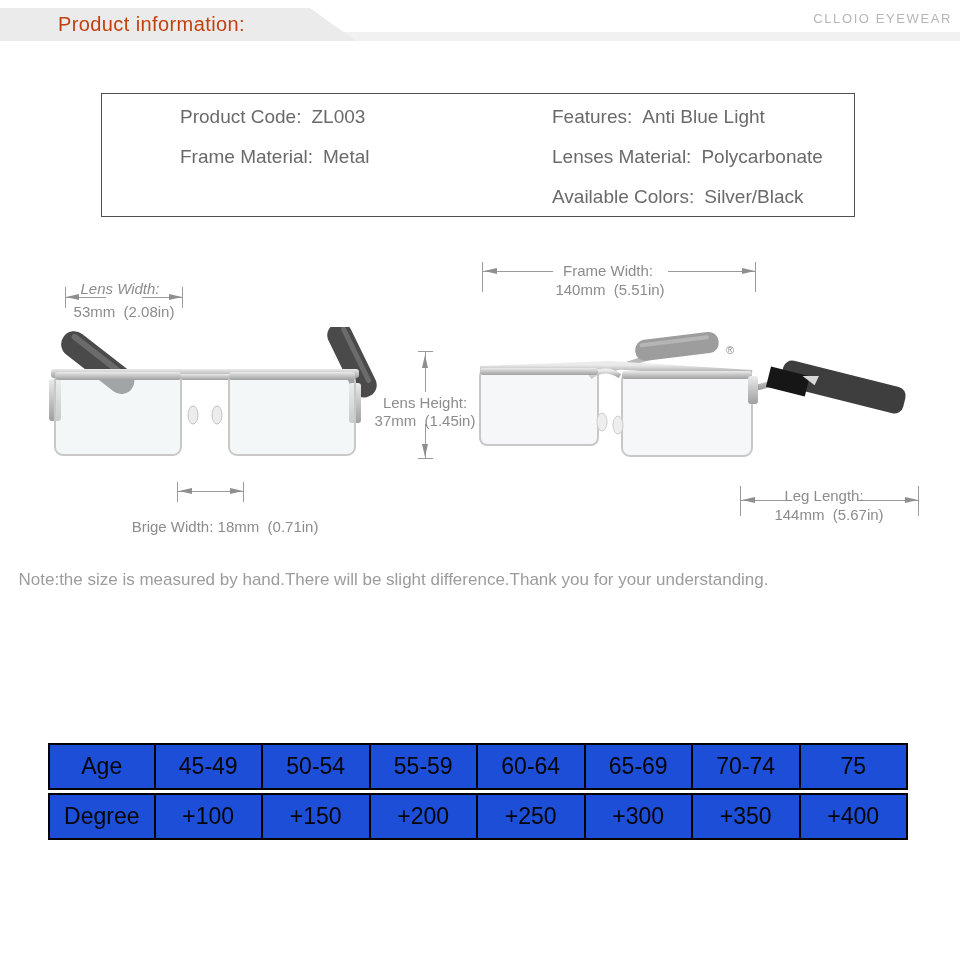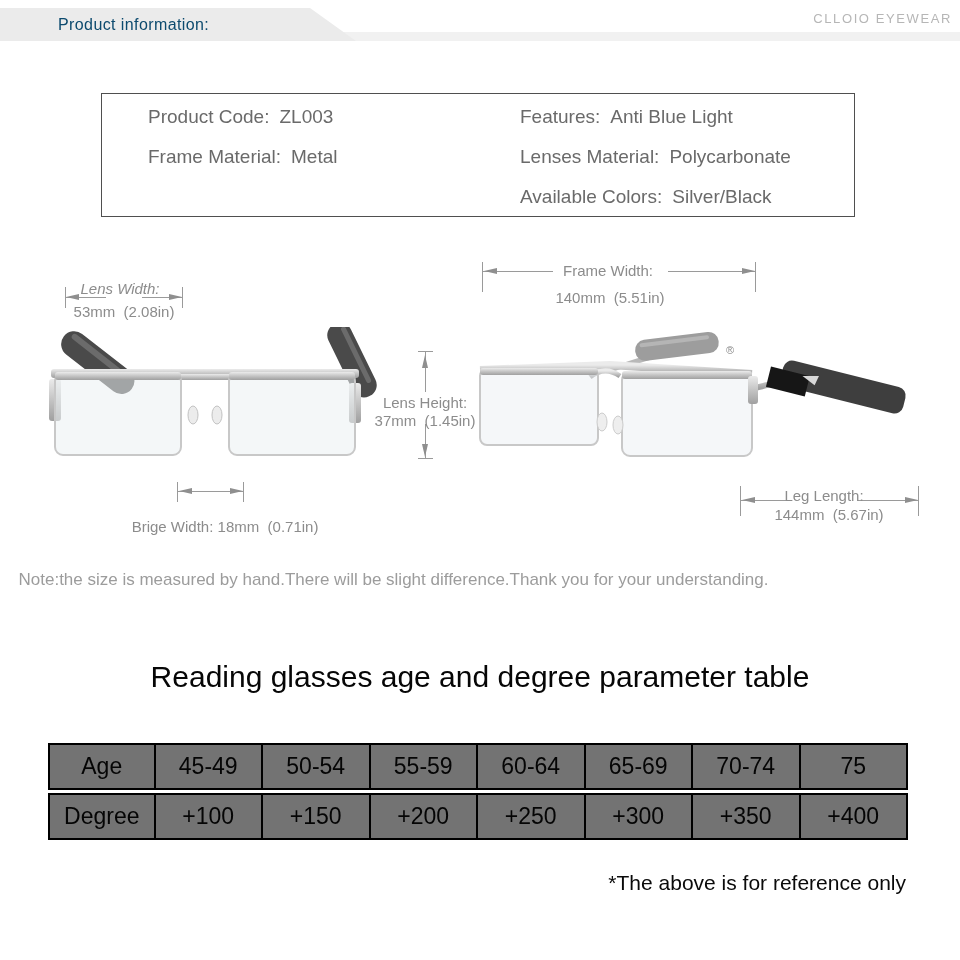--- a/index.html
+++ b/index.html
@@ -4,28 +4,28 @@
 <style>
   html,body{margin:0;padding:0;background:#fff;}
   .canvas{position:relative;width:960px;height:960px;background:#ffffff;
           font-family:"Liberation Sans",sans-serif;overflow:hidden;}
 
   
   .ribbon-strip{position:absolute;left:0;top:32px;width:960px;height:9px;background:#f1f1f1;}
   .ribbon{position:absolute;left:0;top:8px;width:356px;height:33px;background:#ebebeb;
           clip-path:polygon(0 0,310px 0,356px 33px,0 33px);}
   .ribbon-title{position:absolute;left:58px;top:8px;height:24px;line-height:33px;
-                font-size:16px;color:#0c4a6e;letter-spacing:.4px;}
+                font-size:20px;color:#c2410c;letter-spacing:.4px;}
   .brand{position:absolute;right:8px;top:11px;font-size:13px;letter-spacing:1.6px;color:#b6b6b6;}
 
   
   .info-box{position:absolute;left:101px;top:93px;width:754px;height:124px;
             border:1px solid #4f4f4f;box-sizing:border-box;}
   .info-row{position:absolute;font-size:19px;color:#6a6a6a;white-space:nowrap;}
-  .info-row .lbl{margin-right:10px;}
+  .info-row .lbl{margin-right:10px;margin-left:32px;}
   .col-l{left:46px;}  .col-r{left:418px;}
   .r0{top:12px;} .r1{top:52px;} .r2{top:92px;}
 
   
   .dimtext{position:absolute;font-size:15px;color:#8c8c8c;text-align:center;white-space:pre;}
   .tick-v{position:absolute;width:1px;background:#9a9a9a;}
   .tick-h{position:absolute;height:1px;background:#9a9a9a;}
   .seg-h{position:absolute;height:1px;background:#9a9a9a;}
   .seg-v{position:absolute;width:1px;background:#9a9a9a;}
   .ah{position:absolute;width:0;height:0;}
@@ -37,21 +37,21 @@
   
   .note{position:absolute;left:0;top:570px;width:787px;text-align:center;
         font-size:17px;color:#9c9c9c;}
   .heading{position:absolute;left:0;top:660px;width:960px;text-align:center;
            font-size:30px;color:#060606;}
   .footnote{position:absolute;right:54px;top:871px;font-size:21px;color:#0a0a0a;}
 
   
   .param-table{position:absolute;left:48px;top:740px;width:860px;table-layout:fixed;
                border-collapse:separate;border-spacing:0 3px;font-size:23px;color:#050505;}
-  .param-table td{height:41px;text-align:center;vertical-align:middle;background:#737373;
+  .param-table td{height:41px;text-align:center;vertical-align:middle;background:#1d4ed8;
                   border:2px solid #000;border-left:none;}
   .param-table td:first-child{border-left:2px solid #000;}
 
   .img{position:absolute;}
 </style>
 </head>
 <body>
 
 <div class="canvas">
 
@@ -146,21 +146,21 @@
   <div class="ah ah-r" style="left:169px;top:294px;"></div>
   <div class="dimtext" style="left:55px;top:303px;width:138px;">53mm  (2.08in)</div>
 
   <div class="tick-v" style="left:482px;top:262px;height:30px;"></div>
   <div class="tick-v" style="left:755px;top:262px;height:30px;"></div>
   <div class="seg-h" style="left:483px;top:271px;width:70px;"></div>
   <div class="seg-h" style="left:668px;top:271px;width:87px;"></div>
   <div class="ah ah-l" style="left:484px;top:268px;"></div>
   <div class="ah ah-r" style="left:742px;top:268px;"></div>
   <div class="dimtext" style="left:548px;top:262px;width:120px;">Frame Width:</div>
-  <div class="dimtext" style="left:535px;top:281px;width:150px;margin-top:8px;">140mm  (5.51in)</div>
+  <div class="dimtext" style="left:535px;top:281px;width:150px;">140mm  (5.51in)</div>
 
   <div class="tick-h" style="left:418px;top:351px;width:15px;"></div>
   <div class="tick-h" style="left:418px;top:458px;width:15px;"></div>
   <div class="seg-v" style="left:425px;top:352px;height:40px;"></div>
   <div class="seg-v" style="left:425px;top:424px;height:34px;"></div>
   <div class="ah ah-u" style="left:422px;top:355px;"></div>
   <div class="ah ah-d" style="left:422px;top:444px;"></div>
   <div class="dimtext" style="left:352px;top:394px;width:146px;">Lens Height:</div>
   <div class="dimtext" style="left:348px;top:412px;width:154px;">37mm  (1.45in)</div>
 
@@ -177,21 +177,20 @@
   <div class="tick-v" style="left:918px;top:486px;height:30px;"></div>
   <div class="seg-h" style="left:741px;top:500px;width:48px;"></div>
   <div class="seg-h" style="left:858px;top:500px;width:60px;"></div>
   <div class="ah ah-l" style="left:742px;top:497px;"></div>
   <div class="ah ah-r" style="left:905px;top:497px;"></div>
   <div class="dimtext" style="left:784px;top:487px;width:80px;">Leg Length:</div>
   <div class="dimtext" style="left:754px;top:506px;width:150px;">144mm  (5.67in)</div>
 
   <div class="note">Note:the size is measured by hand.There will be slight difference.Thank you for your understanding.</div>
 
-  <div class="heading">Reading glasses age and degree parameter table</div>
 
   <table class="param-table">
     <tbody>
         <tr>
       <td>Age</td>
       <td>45-49</td>
       <td>50-54</td>
       <td>55-59</td>
       <td>60-64</td>
       <td>65-69</td>
@@ -204,15 +203,14 @@
       <td>+150</td>
       <td>+200</td>
       <td>+250</td>
       <td>+300</td>
       <td>+350</td>
       <td>+400</td>
     </tr>
   </tbody>
     </table>
 
-  <div class="footnote">*The above is for reference only</div>
 
 </div>
 
 </body></html>

